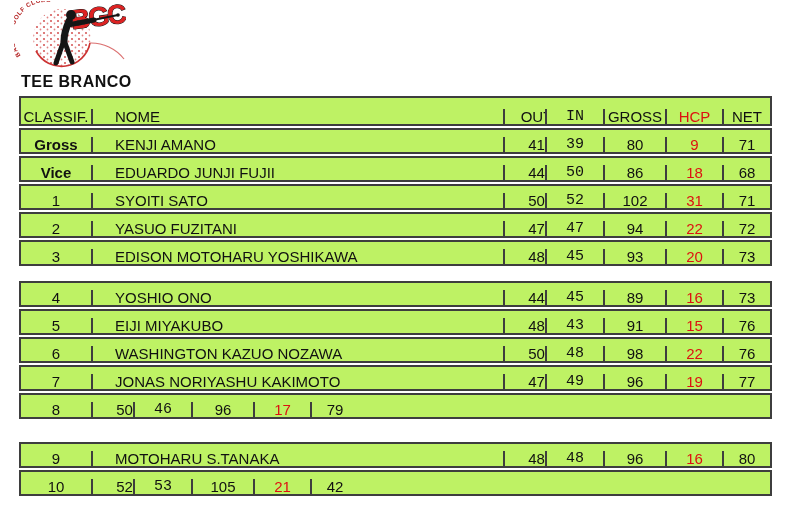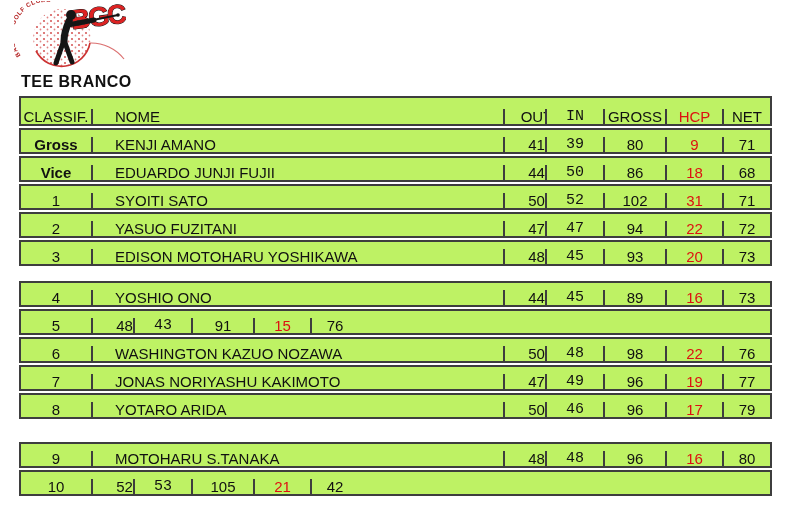--- a/index.html
+++ b/index.html
@@ -165,20 +165,21 @@
             <div class="cell c-classif">4</div>
             <div class="cell c-nome">YOSHIO ONO</div>
             <div class="cell c-out">44</div>
             <div class="cell c-in">45</div>
             <div class="cell c-gross">89</div>
             <div class="cell c-hcp red">16</div>
             <div class="cell c-net">73</div>
           </div>
           <div class="row">
             <div class="cell c-classif">5</div>
+            <div class="cell c-nome">EIJI MIYAKUBO</div>
             <div class="cell c-out">48</div>
             <div class="cell c-in">43</div>
             <div class="cell c-gross">91</div>
             <div class="cell c-hcp red">15</div>
             <div class="cell c-net">76</div>
           </div>
           <div class="row">
             <div class="cell c-classif">6</div>
             <div class="cell c-nome">WASHINGTON KAZUO NOZAWA</div>
             <div class="cell c-out">50</div>
@@ -191,21 +192,20 @@
             <div class="cell c-classif">7</div>
             <div class="cell c-nome">JONAS NORIYASHU KAKIMOTO</div>
             <div class="cell c-out">47</div>
             <div class="cell c-in">49</div>
             <div class="cell c-gross">96</div>
             <div class="cell c-hcp red">19</div>
             <div class="cell c-net">77</div>
           </div>
           <div class="row">
             <div class="cell c-classif">8</div>
-            <div class="cell c-nome">YOTARO ARIDA</div>
             <div class="cell c-out">50</div>
             <div class="cell c-in">46</div>
             <div class="cell c-gross">96</div>
             <div class="cell c-hcp red">17</div>
             <div class="cell c-net">79</div>
           </div>
         </div>
         <div class="section">
           <div class="row">
             <div class="cell c-classif">9</div>

